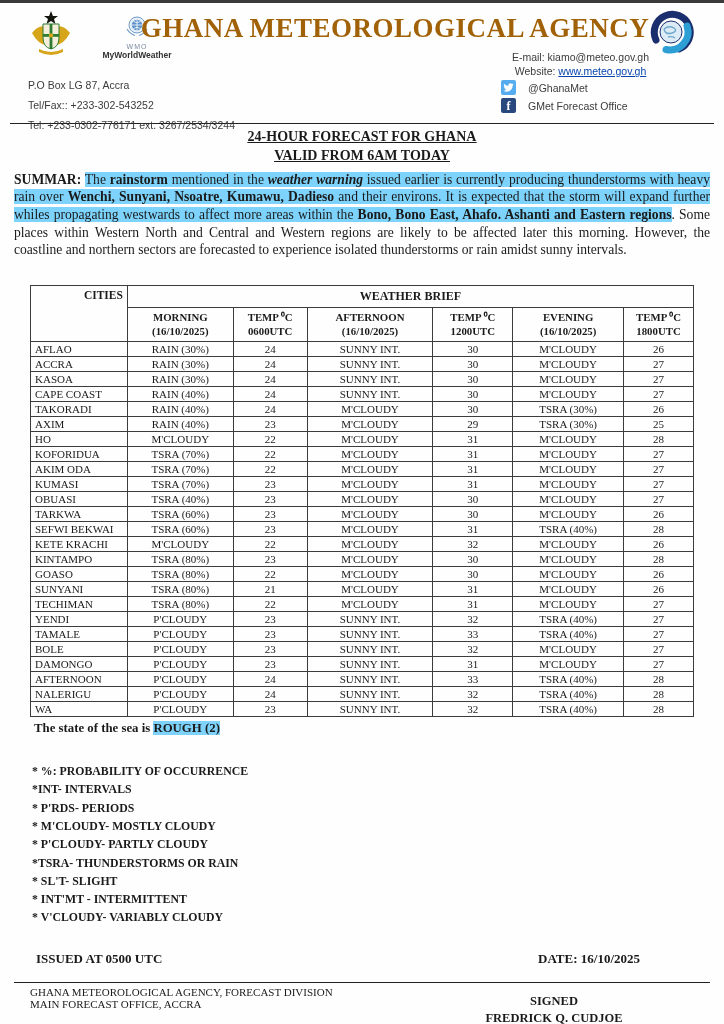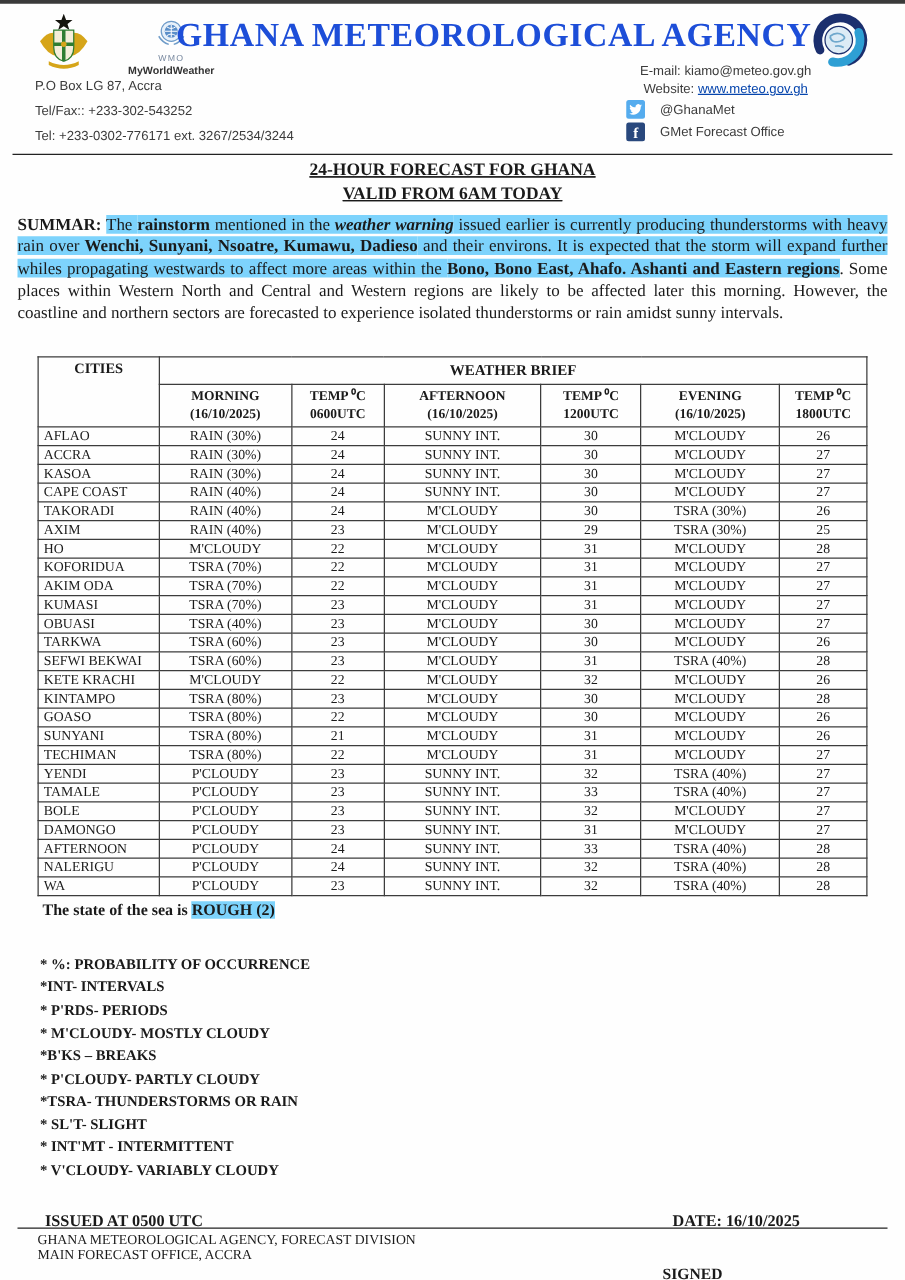--- a/index.html
+++ b/index.html
@@ -10,45 +10,45 @@
     border-top:3px solid #3a3a3a; overflow:hidden;
   }
   
   .header { position:relative; height:120px; }
   .coat-of-arms { position:absolute; left:30px; top:7px; }
   .wmo-block { position:absolute; left:100px; top:10px; width:74px; text-align:center; font-family:"Liberation Sans",sans-serif; }
   .wmo-label { font-size:7px; color:#7a8aa0; letter-spacing:1px; }
   .wmo-sub { font-size:8.5px; color:#333; font-weight:bold; }
   .agency-title {
     position:absolute; left:140px; right:74px; top:10px; text-align:center;
-    font-size:27px; font-weight:bold; color:#1d4ed8; letter-spacing:.5px; white-space:nowrap;
+    font-size:27px; font-weight:bold; color:#a16207; letter-spacing:.5px; white-space:nowrap;
   }
   .gmet-logo { position:absolute; right:28px; top:4px; }
-  .contact-left { position:absolute; left:28px; top:60px; font-family:"Liberation Sans",sans-serif; font-size:10.5px; color:#3b3b3b; }
+  .contact-left { position:absolute; left:28px; top:76px; font-family:"Liberation Sans",sans-serif; font-size:10.5px; color:#3b3b3b; }
   .contact-left div { margin-bottom:8px; }
   .contact-right { position:absolute; right:36px; top:48px; width:215px; font-family:"Liberation Sans",sans-serif; font-size:10.5px; color:#3b3b3b; text-align:center; }
   .contact-right .line { margin-bottom:2px; }
   .weblink { color:#0645ad; text-decoration:underline; cursor:pointer; }
   .social-row { display:flex; align-items:center; gap:12px; margin:3px 0 0 28px; text-align:left; }
   .social-icon { width:15px; height:15px; border-radius:2px; display:flex; align-items:center; justify-content:center; flex:0 0 auto; }
   .tw { background:#55acee; }
   .fb { background:#29487d; color:#fff; font-family:"Liberation Serif",serif; font-weight:bold; font-size:12px; line-height:1; }
   
   .rule { border:none; border-top:1.5px solid #222; margin:0 10px; }
   .doc-titles { text-align:center; margin-top:4px; font-size:14px; font-weight:bold; line-height:1.35;text-decoration:underline; }
   .doc-titles div { text-decoration:underline; }
   .summary { margin:5px 14px 0 14px; font-size:13.6px; line-height:1.30; text-align:justify; }
   .hl { background:#7dd3fc; }
   .summary-label { font-weight:bold; }
   
   table { border-collapse:collapse; margin:26px 30px 0 30px; width:664px; }
   th, td { border:1px solid #3c3c3c; font-size:11px; padding:1px 4px; }
   thead th { font-weight:bold; }
   .group-th { text-align:center; font-size:12px; height:22px; }
-  .cities-th { text-align:center; vertical-align:top; font-size:11.5px; padding-top:3px; }
+  .cities-th { text-align:right; vertical-align:top; font-size:11.5px; padding-top:3px; }
   .subhdr th { text-align:center; font-size:10.8px; line-height:1.25; height:34px; }
   td.city { text-align:left; height:15px; }
   td.val { text-align:center; }
   tr.sep td { border-top:1px solid #4c1d95; }
   
   .sea-state { margin:4px 0 0 34px; font-size:12.8px; font-weight:bold; }
   .legend { display:flex; margin:26px 0 0 32px; font-size:11.8px; font-weight:bold;flex-direction:column; }
   .legend .col { line-height:1.55; }
   .legend .col.left { width:288px; }
   .issue-row { display:flex; justify-content:space-between; margin:24px 84px 0 36px; font-size:13px; font-weight:bold; }
@@ -407,21 +407,20 @@
   </table>
 
   <div class="sea-state"><span>The state of the sea is </span><span class="hl">ROUGH (2)</span></div>
 
   <div class="legend">
     <div class="col left" id="legend-left">
         <div>* %:    PROBABILITY OF OCCURRENCE</div>
         <div>*INT- INTERVALS</div>
         <div>* P'RDS- PERIODS</div>
         <div>* M'CLOUDY- MOSTLY CLOUDY</div>
-        <div>*B'KS – BREAKS</div>
       </div>
     <div class="col right" id="legend-right">
         <div>* P'CLOUDY- PARTLY CLOUDY</div>
         <div>*TSRA- THUNDERSTORMS OR RAIN</div>
         <div>* SL'T- SLIGHT</div>
         <div>* INT'MT - INTERMITTENT</div>
         <div>* V'CLOUDY- VARIABLY CLOUDY</div>
       </div>
   </div>
 

